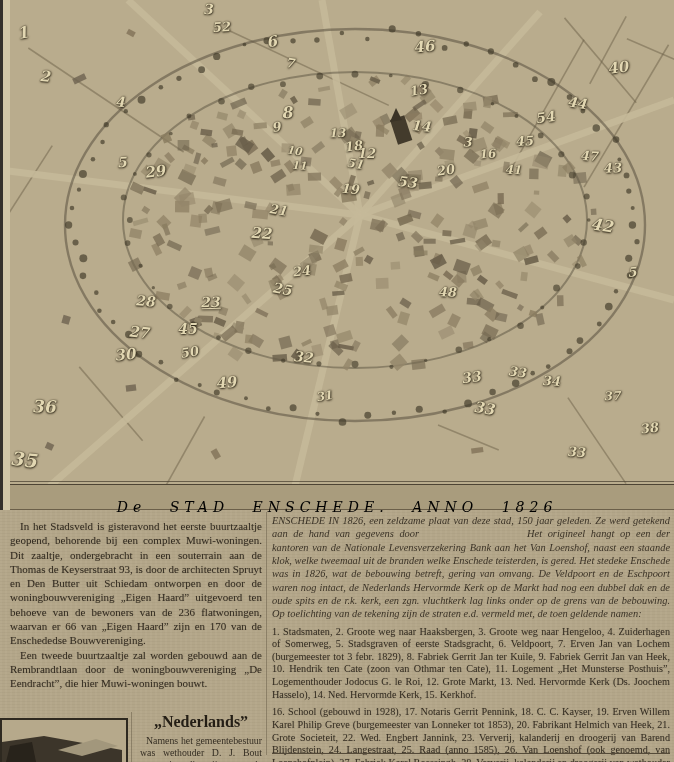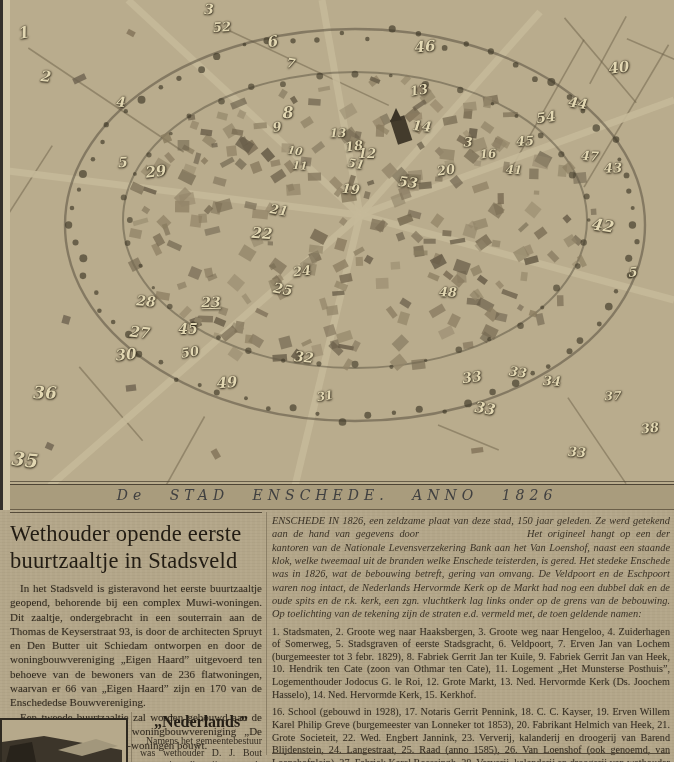--- a/index.html
+++ b/index.html
@@ -26,22 +26,22 @@
     text-shadow:0 1px 2px rgba(45,38,22,0.95), 0 0 1px rgba(45,38,22,0.85), 1px 0 2px rgba(45,38,22,0.55);
     line-height:1;white-space:nowrap;
   }
   .caption-rule{position:absolute;left:0;top:481px;width:674px;height:1px;background:#4d4434;opacity:.75;z-index:4;}
   .caption-band{
     position:absolute;left:0;top:484px;width:674px;height:24px;background:#a99c7d;
     border-top:1px solid #4d4434;border-bottom:1px solid #6b5f49;z-index:4;
     text-align:center;
   }
   .caption-text{
-    display:inline-block;margin-top:2px;
-    font-family:"DejaVu Serif",serif;font-style:italic;font-size:14px;color:#404040;
+    display:inline-block;margin-top:14px;
+    font-family:"DejaVu Serif",serif;font-style:italic;font-size:14px;color:#000000;
     letter-spacing:5px;word-spacing:14px;
   }
 
   
   .left-col{position:absolute;left:10px;top:512px;width:252px;z-index:2;}
   .headline{border-top:1px solid #564c3a;padding-top:7px;color:#221c13;}
   .headline div{font-size:22.5px;line-height:1.2;white-space:nowrap;letter-spacing:.2px;}
   .body-p{
     font-size:11px;line-height:1.3;text-align:justify;color:#332c21;
     margin:0;text-indent:10px;
@@ -511,21 +511,21 @@
         <span class="map-label" style="left: 603px; top: 226px; font-size: 16px; transform: translate(-50%, -50%) rotate(9deg);">42</span>
         <span class="map-label" style="left: 146px; top: 301px; font-size: 14px; transform: translate(-50%, -50%) rotate(4deg);">28</span>
         <span class="map-label" style="left: 211px; top: 302px; font-size: 14px; transform: translate(-50%, -50%) rotate(-1deg); text-decoration: underline;">23</span>
         <span class="map-label" style="left: 302px; top: 271px; font-size: 13px; transform: translate(-50%, -50%) rotate(-6deg);">24</span>
         <span class="map-label" style="left: 283px; top: 289px; font-size: 14px; transform: translate(-50%, -50%) rotate(10deg);">25</span>
         <span class="map-label" style="left: 140px; top: 333px; font-size: 15px; transform: translate(-50%, -50%) rotate(5deg);">27</span>
         <span class="map-label" style="left: 188px; top: 329px; font-size: 14px; transform: translate(-50%, -50%) rotate(0deg);">45</span>
         <span class="map-label" style="left: 126px; top: 355px; font-size: 15px; transform: translate(-50%, -50%) rotate(-5deg);">30</span>
         <span class="map-label" style="left: 190px; top: 352px; font-size: 13px; transform: translate(-50%, -50%) rotate(-10deg);">50</span>
         <span class="map-label" style="left: 304px; top: 357px; font-size: 14px; transform: translate(-50%, -50%) rotate(6deg);">32</span>
-        <span class="map-label" style="left: 45px; top: 393px; font-size: 17px; transform: translate(-50%, -50%) rotate(1deg);">36</span>
+        <span class="map-label" style="left: 45px; top: 407px; font-size: 17px; transform: translate(-50%, -50%) rotate(1deg);">36</span>
         <span class="map-label" style="left: 227px; top: 383px; font-size: 15px; transform: translate(-50%, -50%) rotate(-4deg);">49</span>
         <span class="map-label" style="left: 325px; top: 396px; font-size: 12px; transform: translate(-50%, -50%) rotate(-9deg);">31</span>
         <span class="map-label" style="left: 25px; top: 460px; font-size: 19px; transform: translate(-50%, -50%) rotate(7deg);">35</span>
         <span class="map-label" style="left: 448px; top: 292px; font-size: 13px; transform: translate(-50%, -50%) rotate(2deg);">48</span>
         <span class="map-label" style="left: 633px; top: 272px; font-size: 13px; transform: translate(-50%, -50%) rotate(-3deg);">5</span>
         <span class="map-label" style="left: 472px; top: 377px; font-size: 14px; transform: translate(-50%, -50%) rotate(-8deg);">33</span>
         <span class="map-label" style="left: 518px; top: 372px; font-size: 13px; transform: translate(-50%, -50%) rotate(8deg);">33</span>
         <span class="map-label" style="left: 552px; top: 381px; font-size: 13px; transform: translate(-50%, -50%) rotate(3deg);">34</span>
         <span class="map-label" style="left: 613px; top: 396px; font-size: 12px; transform: translate(-50%, -50%) rotate(-2deg);">37</span>
         <span class="map-label" style="left: 650px; top: 428px; font-size: 13px; transform: translate(-50%, -50%) rotate(-7deg);">38</span>
@@ -533,24 +533,20 @@
         <span class="map-label" style="left: 577px; top: 452px; font-size: 13px; transform: translate(-50%, -50%) rotate(4deg);">33</span>
       </div>
   </div>
 
   <div class="caption-rule"></div>
   <div class="caption-band">
     <span class="caption-text">De STAD ENSCHEDE. ANNO 1826</span>
   </div>
 
   <div class="left-col">
-    <div class="headline">
-      <div>Wethouder opende eerste</div>
-      <div>buurtzaaltje in Stadsveld</div>
-    </div>
     <p class="body-p first">In het Stadsveld is gisteravond het eerste buurtzaaltje geopend, behorende bij een complex Muwi-woningen. Dit zaaltje, ondergebracht in een souterrain aan de Thomas de Keyserstraat 93, is door de architecten Spruyt en Den Butter uit Schiedam ontworpen en door de woningbouwvereniging „Eigen Haard” uitgevoerd ten behoeve van de bewoners van de 236 flatwoningen, waarvan er 66 van „Eigen Haard” zijn en 170 van de Enschededse Bouwvereniging.</p>
     <p class="body-p">Een tweede buurtzaaltje zal worden gebouwd aan de Rembrandtlaan door de woningbouwvereniging „De Eendracht”, die hier Muwi-woningen bouwt.</p>
   </div>
 
   <div class="photo-box">
     <svg width="120" height="42">
       <polygon points="0,42 0,22 42,16 120,30 120,42" fill="#3c352a"></polygon>
       <polygon points="56,30 94,19 116,26 80,36" fill="#a2977c"></polygon>
       <polygon points="8,26 30,22 34,42 4,42" fill="#28231b"></polygon>
     </svg>

